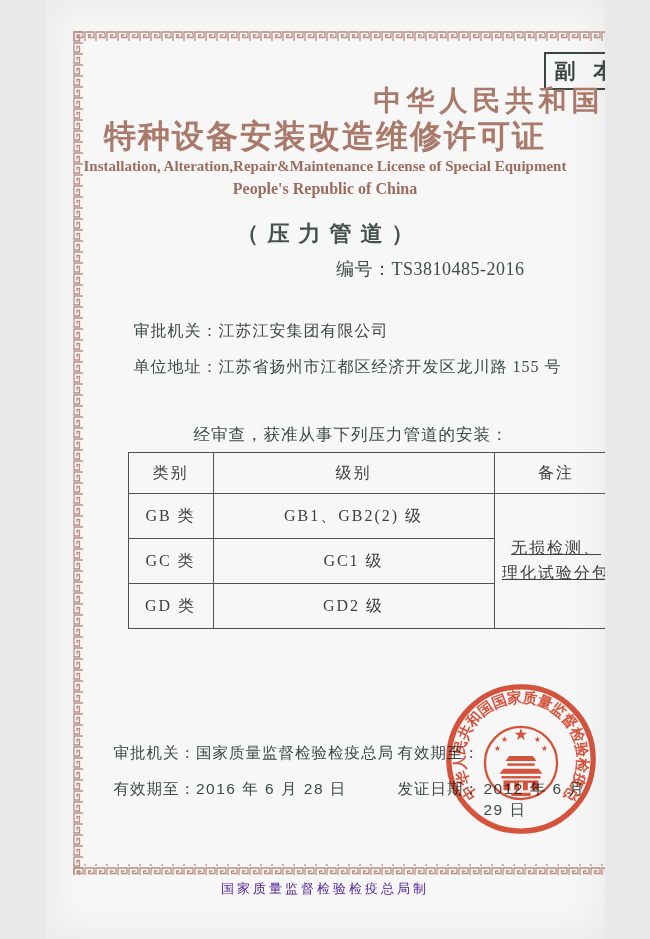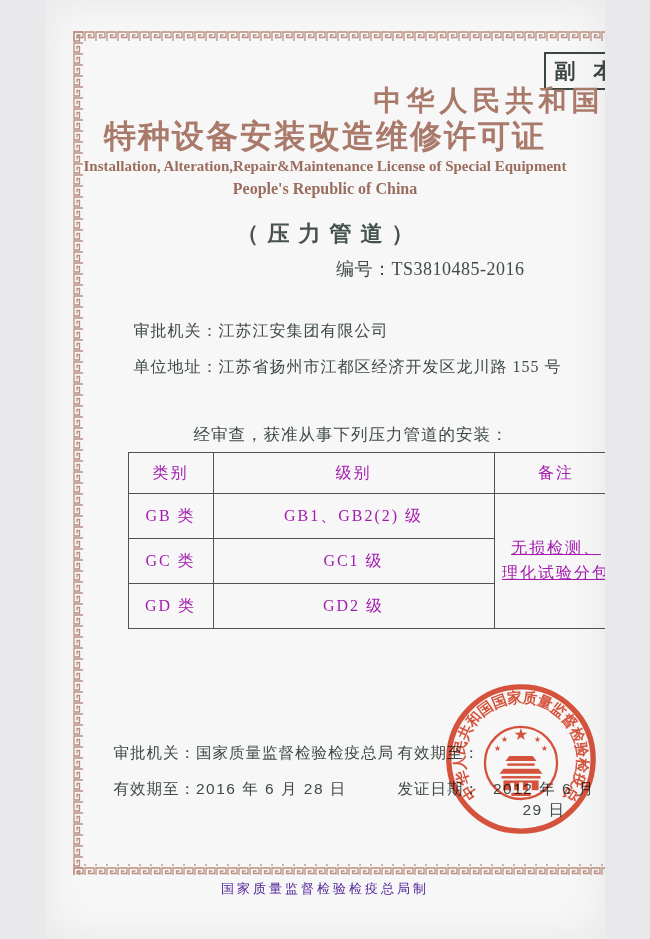--- a/index.html
+++ b/index.html
@@ -46,39 +46,39 @@
     position:absolute;top:257px;right:80px;font-size:18px;color:#3f4b47;
     letter-spacing:.5px;
   }
   .field-row{position:absolute;left:88px;font-size:16px;color:#3e4a46;letter-spacing:1px;}
   .row-name{top:321px;}
   .row-addr{top:357px;}
   .clause{position:absolute;left:116px;top:424px;font-size:16.5px;color:#3e4a46;letter-spacing:1px;margin-left:32px;}
   table.grid{
     position:absolute;left:82px;top:452px;width:490px;
     border-collapse:collapse;table-layout:fixed;
-    font-size:16px;color:#a21caf;
+    font-size:16px;color:#404040;
   }
   table.grid th,table.grid td{
     border:1.6px solid #4f544f;text-align:center;padding:0;
     font-weight:normal;letter-spacing:2px;
   }
   table.grid tr.hdr th{height:40px;}
   table.grid tr.data td{height:44px;}
   td.remark-cell{
     text-align:left;padding-left:9px;letter-spacing:1.5px;
     white-space:pre-line;line-height:1.55;text-decoration:underline;
   }
   .foot-field{position:absolute;font-size:15.5px;color:#3e4a46;letter-spacing:1px;}
   .f-approval{left:68px;top:743px;}
   .f-issuer{left:352px;top:743px;}
   .f-valid{left:68px;top:779px;}
   .f-issuedate-label{left:352px;top:779px;}
   .f-issuedate-value{left:438px;top:779px;}
-  .num-sans{font-family:"Liberation Sans","DejaVu Sans",sans-serif;letter-spacing:1.5px;text-align:center;}
+  .num-sans{font-family:"Liberation Sans","DejaVu Sans",sans-serif;letter-spacing:1.5px;}
   .seal{
     position:absolute;left:397px;top:681px;width:156px;height:156px;
     color:#d8472e;mix-blend-mode:multiply;opacity:.92;
   }
   .maker{
     position:absolute;left:0;top:880px;width:100%;text-align:center;
     font-size:13px;letter-spacing:3px;color:#4c1d95;
   }
 </style>
 </head>

